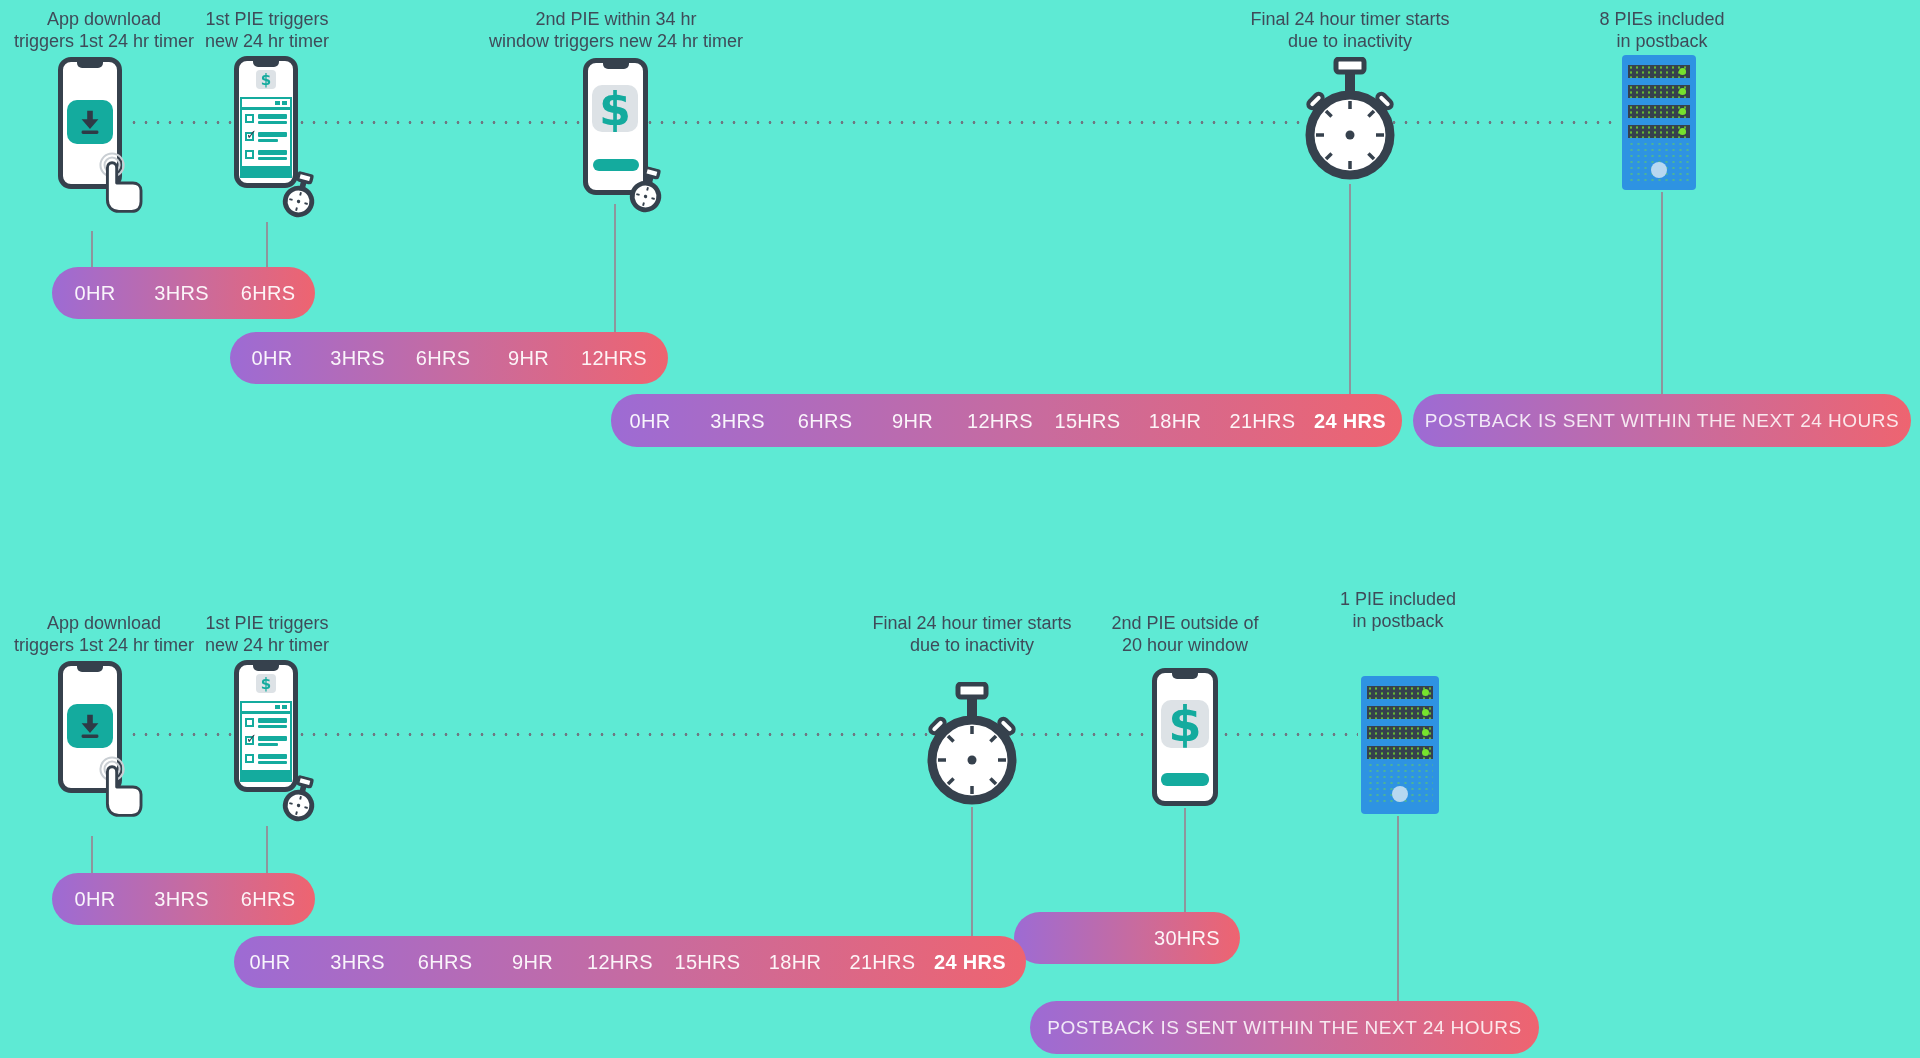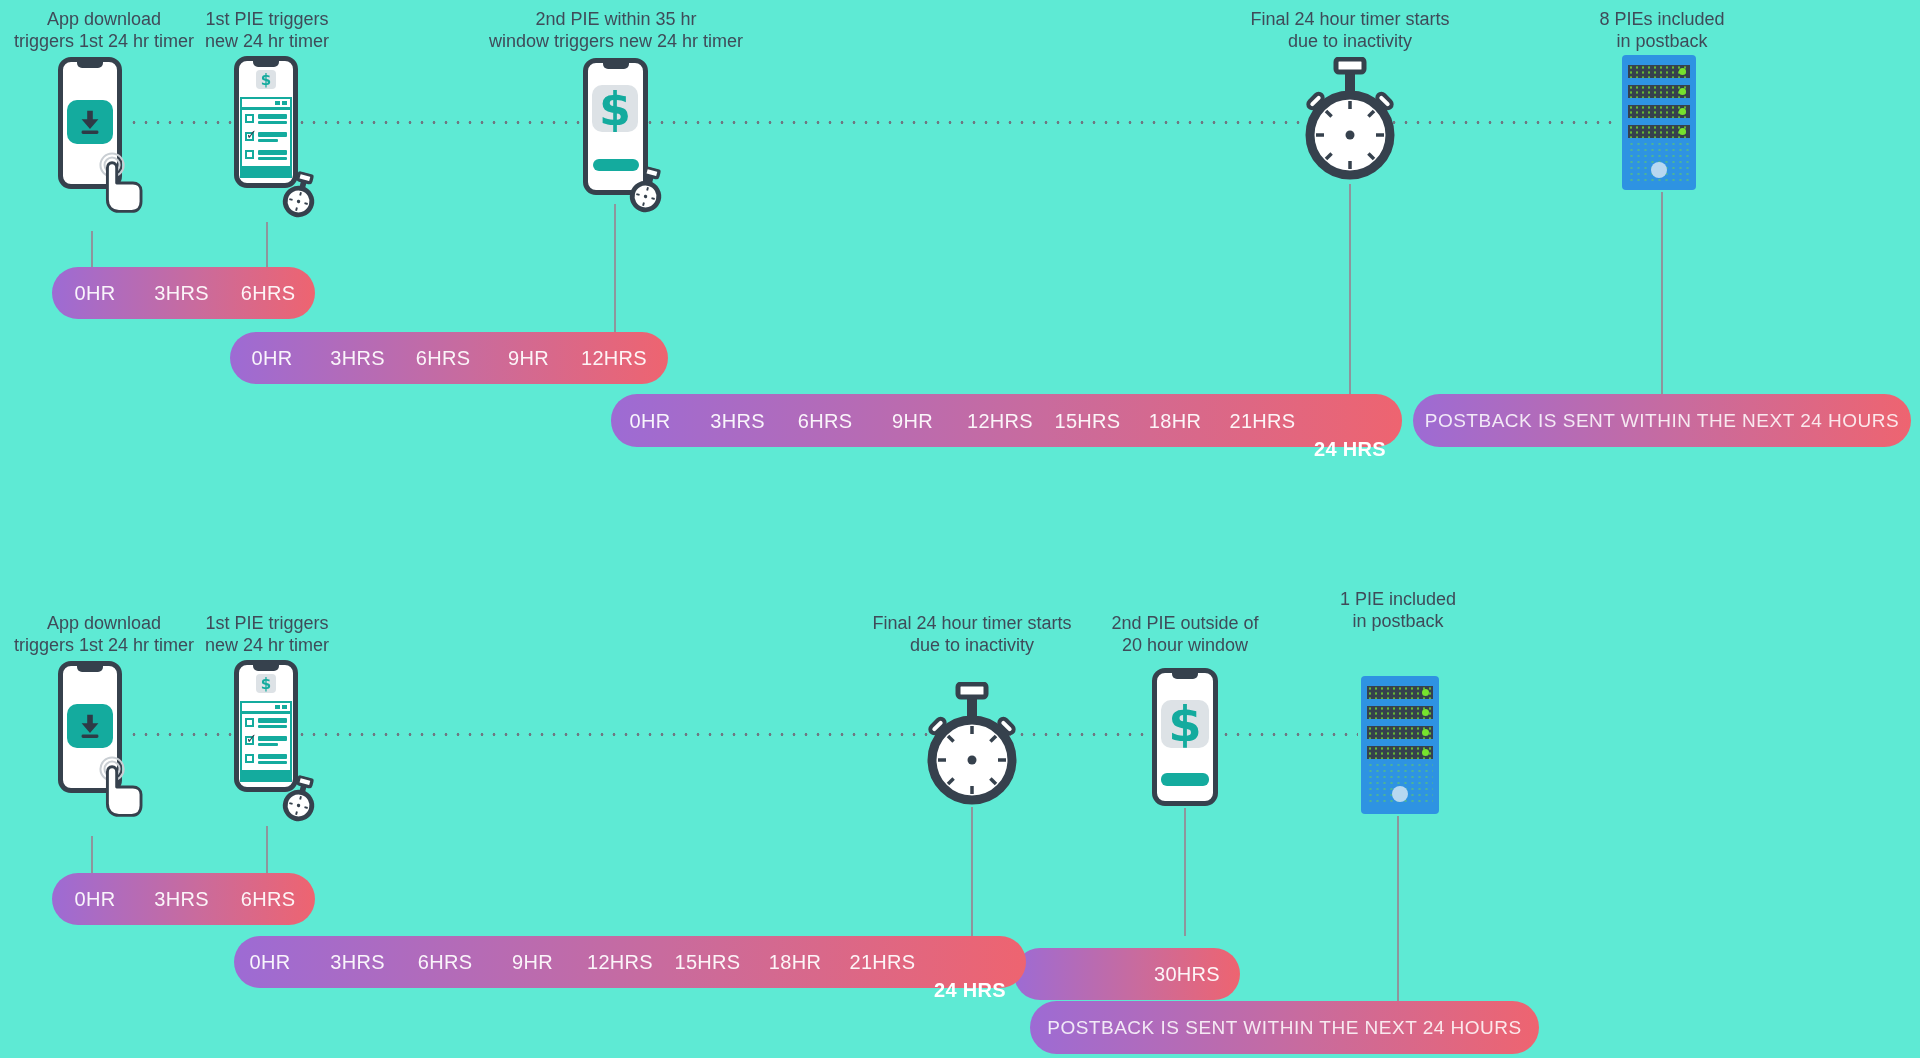--- a/index.html
+++ b/index.html
@@ -13,21 +13,21 @@
   .connector{position:absolute;width:2px;background:#8e959c;z-index:1;}
   
   .step-label{position:absolute;transform:translateX(-50%);text-align:center;
               white-space:pre-line;color:#3f4b59;font-size:18px;line-height:22px;z-index:2;}
   
   .bar{position:absolute;height:52px;border-radius:26px;z-index:3;
        background:linear-gradient(90deg,#9d6bd4 0%,#c96b9d 55%,#ee6470 100%);}
   .bar.under{z-index:2;}
   .hour-label{position:absolute;top:50%;transform:translate(-50%,-50%);
               color:rgba(255,255,255,.93);font-size:20px;letter-spacing:.3px;white-space:nowrap;}
-  .hour-label.bold{font-weight:700;color:#fff;margin-top:28px;}
+  .hour-label.bold{font-weight:700;color:#fff;}
   .postback{position:absolute;height:53px;border-radius:27px;z-index:3;
             background:linear-gradient(90deg,#9d6bd4 0%,#c96b9d 55%,#ee6470 100%);
             display:flex;align-items:center;justify-content:center;}
   .postback span{color:rgba(255,255,255,.85);font-size:19px;letter-spacing:.5px;white-space:nowrap;}
   
   .phone{position:absolute;background:#fff;border:5px solid #36414d;border-radius:13px;
          box-sizing:border-box;z-index:2;}
   .notch{position:absolute;top:-1px;left:50%;transform:translateX(-50%);
          width:26px;height:7px;background:#36414d;border-radius:0 0 5px 5px;}
   .dl-square{position:absolute;left:4px;top:38px;width:46px;height:44px;background:#14ab9e;
@@ -72,21 +72,21 @@
 
 <div id="stage">
 
   <div>
     <div class="dots" style="left:128px;top:121px;width:1487px;"></div>
 
     <div class="step-label" style="left:104px;top:8px;">App download
 triggers 1st 24 hr timer</div>
     <div class="step-label" style="left:267px;top:8px;">1st PIE triggers
 new 24 hr timer</div>
-    <div class="step-label" style="left:616px;top:8px;">2nd PIE within 35 hr
+    <div class="step-label" style="left:616px;top:8px;">2nd PIE within 34 hr
 window triggers new 24 hr timer</div>
     <div class="step-label" style="left:1350px;top:8px;">Final 24 hour timer starts
 due to inactivity</div>
     <div class="step-label" style="left:1662px;top:8px;">8 PIEs included
 in postback</div>
 
     <div class="phone" style="left:58px;top:57px;width:64px;height:132px;">
       <div class="notch"></div>
       <div class="dl-square">
         <svg width="28" height="28" viewBox="0 0 40 40">
@@ -370,21 +370,21 @@
     <div class="connector" style="left:266px;top:826px;height:47px;"></div>
     <div class="connector" style="left:971px;top:807px;height:129px;"></div>
     <div class="connector" style="left:1184px;top:808px;height:128px;"></div>
     <div class="connector" style="left:1397px;top:816px;height:185px;"></div>
 
     <div class="bar" style="left:52px;top:873px;width:263px;">
         <span class="hour-label" style="left: 43px;">0HR</span>
         <span class="hour-label" style="left: 129.5px;">3HRS</span>
         <span class="hour-label" style="left: 216px;">6HRS</span>
       </div>
-    <div class="bar under" style="left:1014px;top:948px;width:226px;">
+    <div class="bar under" style="left:1014px;top:912px;width:226px;">
         <span class="hour-label" style="left: 173px;">30HRS</span>
       </div>
     <div class="bar" style="left:234px;top:936px;width:792px;">
         <span class="hour-label" style="left: 36px;">0HR</span>
         <span class="hour-label" style="left: 123.5px;">3HRS</span>
         <span class="hour-label" style="left: 211px;">6HRS</span>
         <span class="hour-label" style="left: 298.5px;">9HR</span>
         <span class="hour-label" style="left: 386px;">12HRS</span>
         <span class="hour-label" style="left: 473.5px;">15HRS</span>
         <span class="hour-label" style="left: 561px;">18HR</span>

